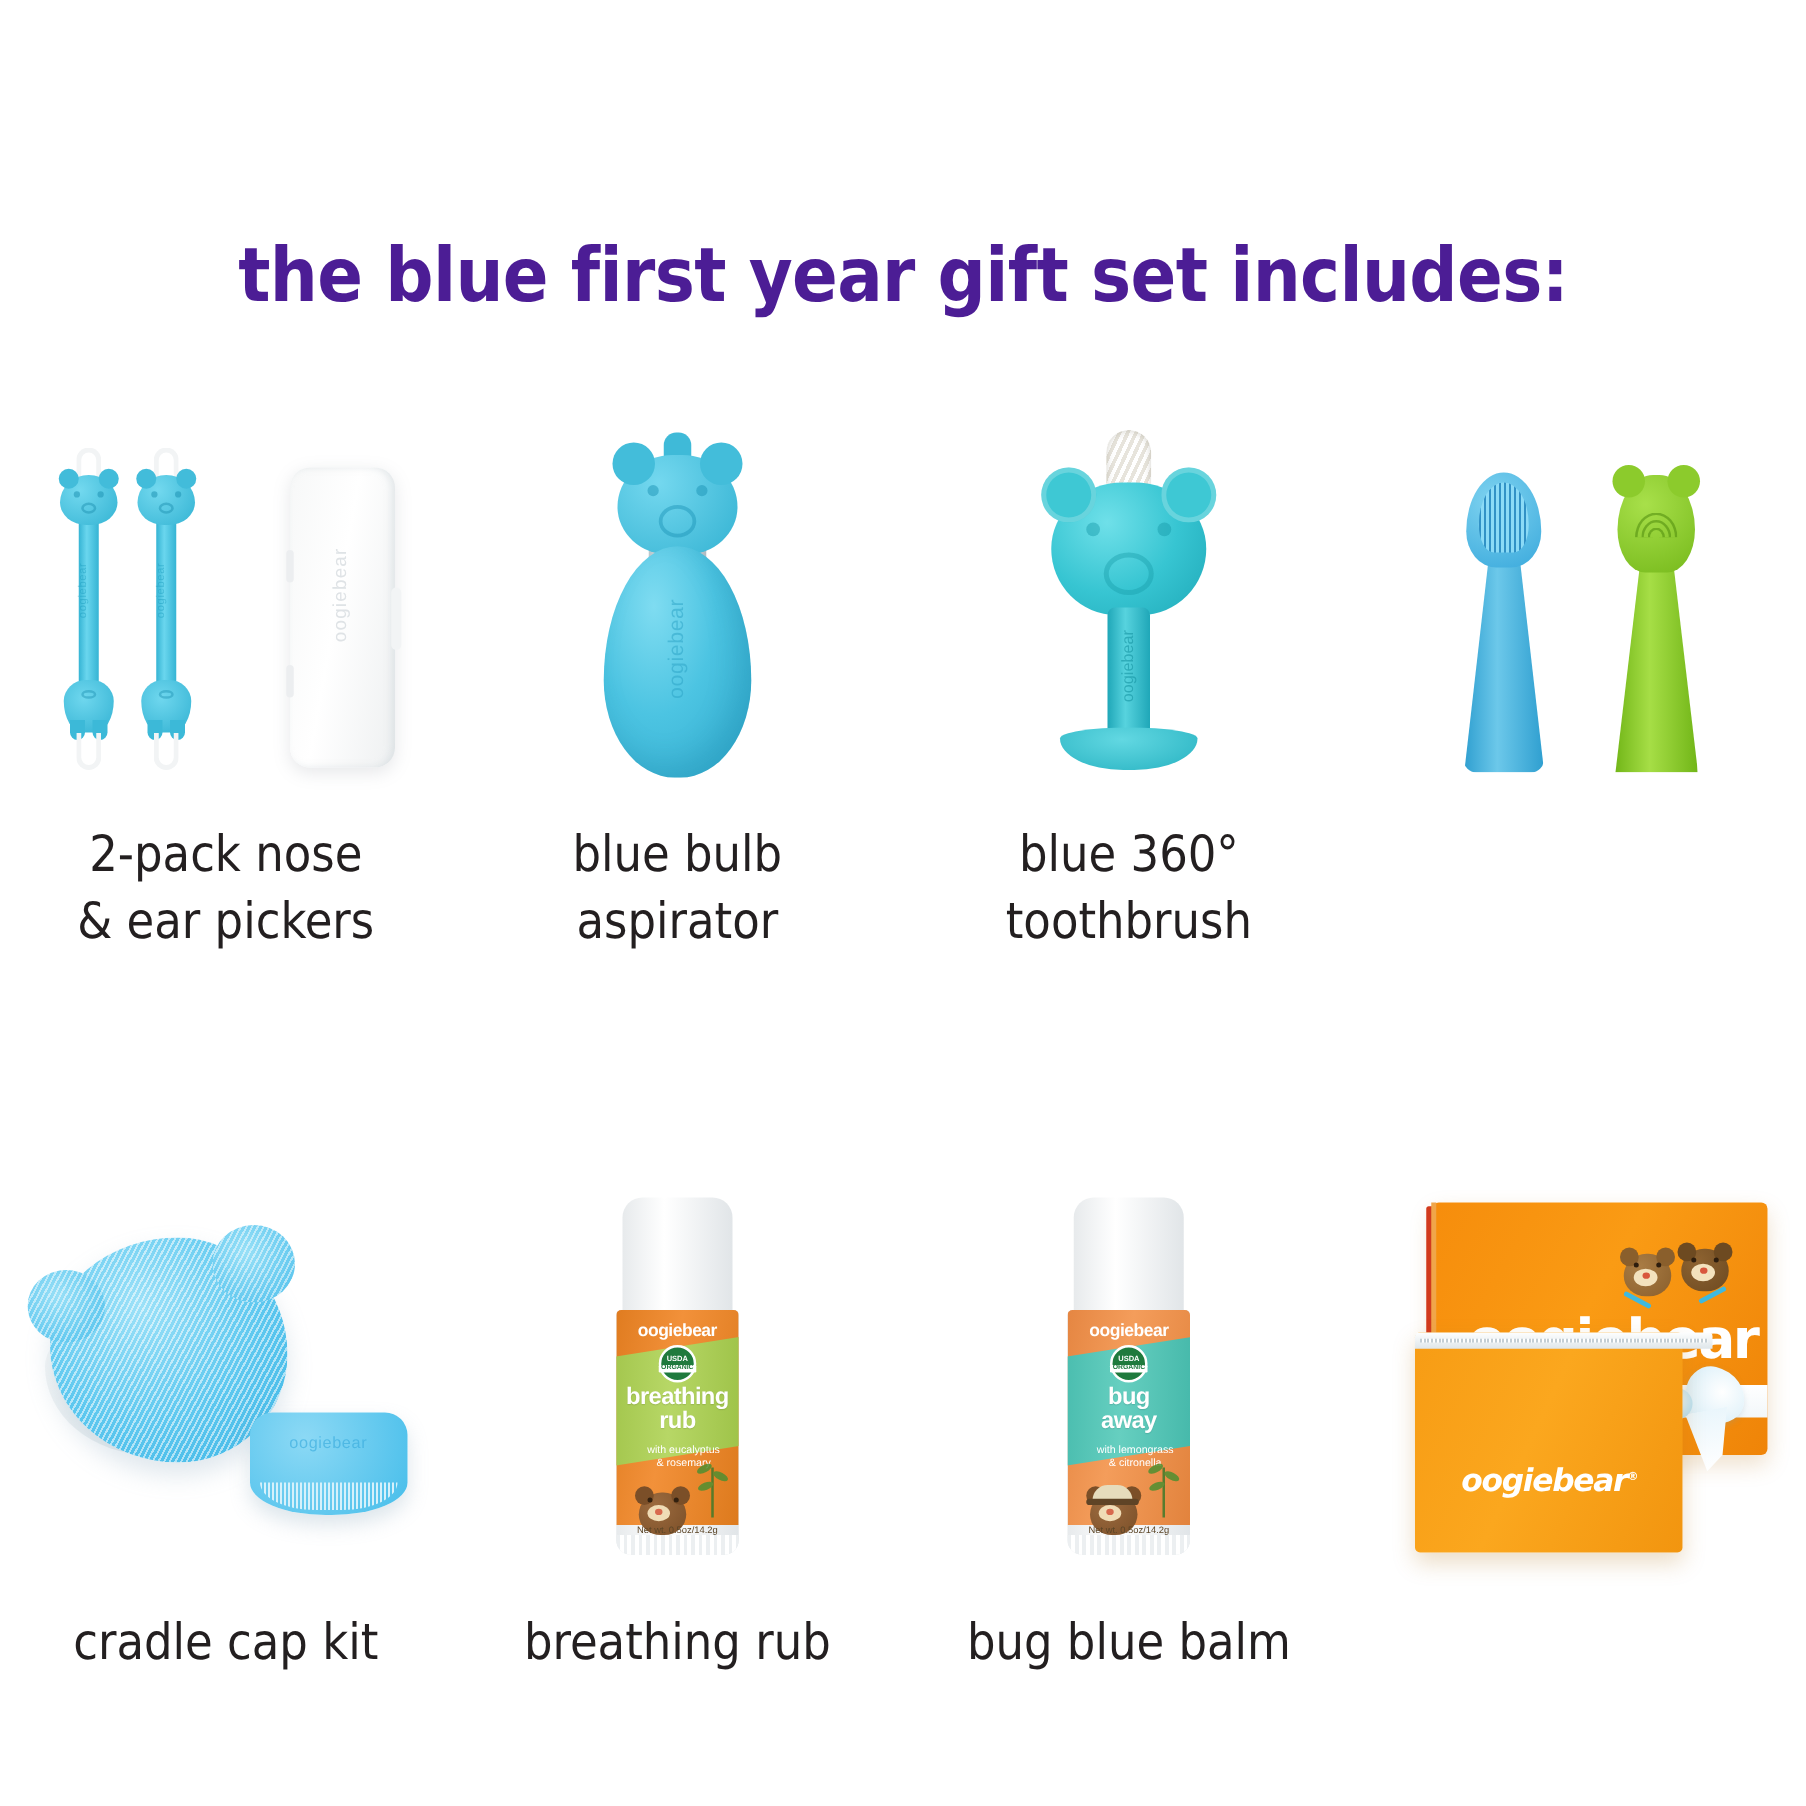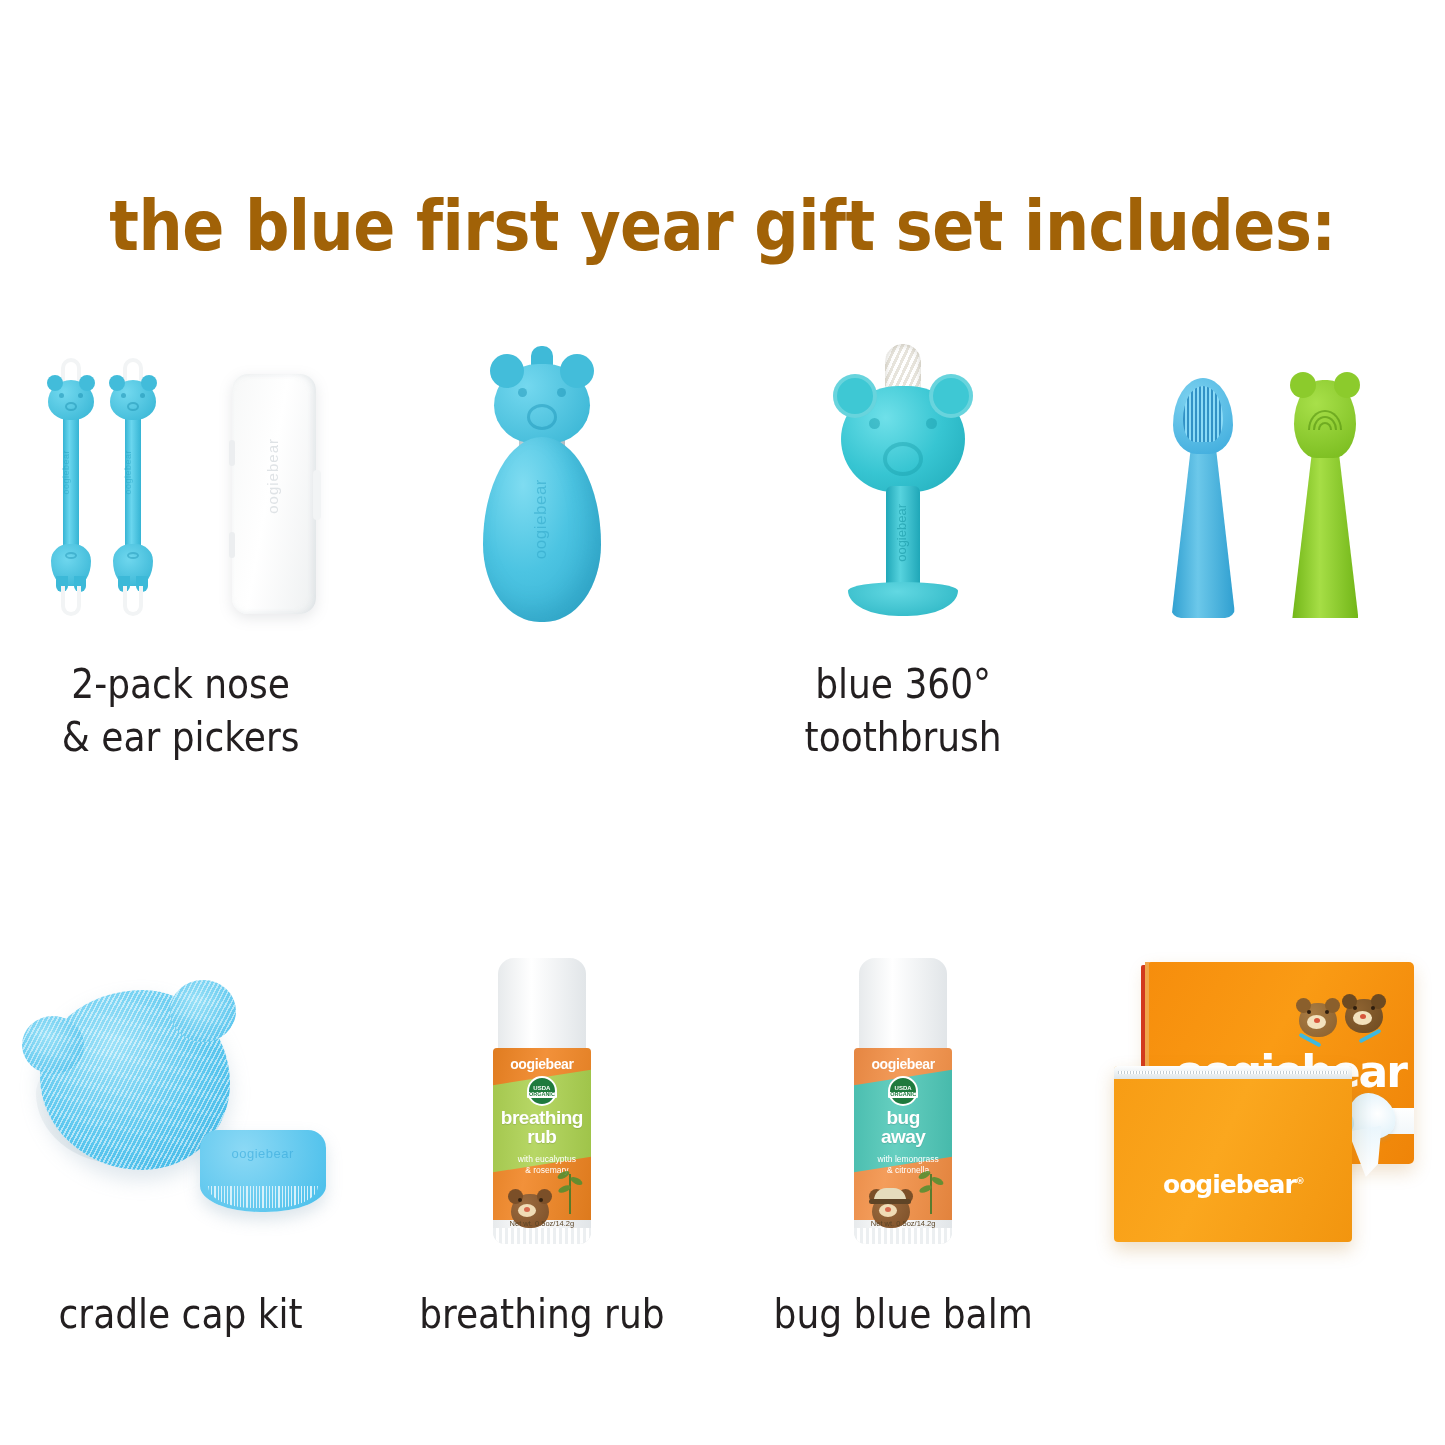--- a/index.html
+++ b/index.html
@@ -7,22 +7,22 @@
     width: 1445px; height: 1445px;
     background: #ffffff;
     font-family: "Liberation Sans", sans-serif;
     overflow: hidden;
   }
   .page { position: relative; width: 1445px; height: 1445px; background: #fff; }
 
   .title {
     position: absolute; top: 186px; left: 0; width: 1445px;
     text-align: center;
-    font-size: 69px; font-weight: bold; letter-spacing: -0.5px;
-    color: #a16207;
+    font-size: 60px; font-weight: bold; letter-spacing: -0.5px;
+    color: #4c1d95;
     font-family: "DejaVu Sans Condensed", "Liberation Sans Narrow", "Liberation Sans", sans-serif;
     white-space: nowrap;
   }
 
   .grid { position: absolute; top: 330px; left: 0; width: 1445px; }
   .row { display: flex; width: 1445px; }
   .cell { width: 361.25px; display: flex; flex-direction: column; align-items: center; }
   .art { height: 300px; width: 100%; position: relative; }
   .art.row2 { height: 300px; }
   .label {
@@ -450,25 +450,26 @@
     background: linear-gradient(#eaf6fc,#ffffff);
   }
   .bow .tailL { left: 10px; transform: rotate(10deg); clip-path: polygon(0 0,100% 0,72% 100%,30% 78%); }
   .bow .tailR { right: 10px; transform: rotate(-10deg); clip-path: polygon(0 0,100% 0,70% 78%,28% 100%); }
   .ribbon {
     position: absolute; right: 0; top: 146px; width: 268px; height: 26px;
     background: linear-gradient(#ffffff,#f2f7fa);
     z-index: 4;
   }
   .pouch {
-    position: absolute; left: 0; bottom: 0; width: 238px; height: 176px;
+    position: absolute; left: 18px; bottom: 0; width: 214px; height: 176px;
     background: linear-gradient(115deg,#f79c14,#fba71e 45%,#f2950f);
     border-radius: 4px;
     box-shadow: 0 8px 18px rgba(180,120,30,.25);
     z-index: 7;
+    font-style: italic;
   }
   .pouch .zip {
     position: absolute; left: 0; top: 0; width: 238px; height: 13px;
     background: linear-gradient(#fdfefe,#dfe6ea);
     border-radius: 3px 3px 0 0;
   }
   .pouch .zip::after {
     content: ""; position: absolute; left: 4px; top: 5px; width: 230px; height: 3px;
     background: repeating-linear-gradient(90deg,#c3ced4 0 1.5px, #fff 1.5px 3px);
   }
@@ -546,20 +547,22 @@
                 <i class="l"></i>
                 <i class="r"></i>
                 <b></b>
               </div>
             </div>
             <div class="asp-bulb">
               <div class="brand">oogiebear</div>
             </div>
           </div>
         </div>
+        <div class="label">blue bulb
+aspirator</div>
       </div>
 
       <div class="cell">
         <div class="art">
           <div class="tbrush">
             <div class="tb-bristles"></div>
             <div class="tb-head">
               <div class="tb-face">
                 <i class="l"></i>
                 <i class="r"></i>

